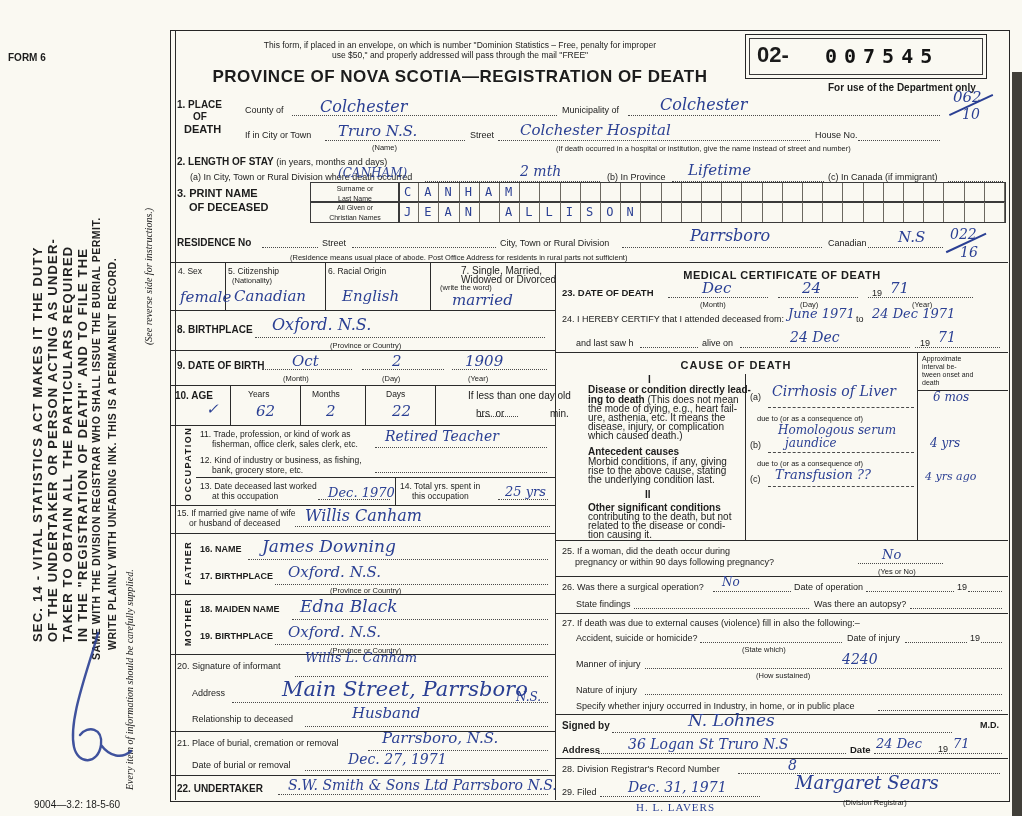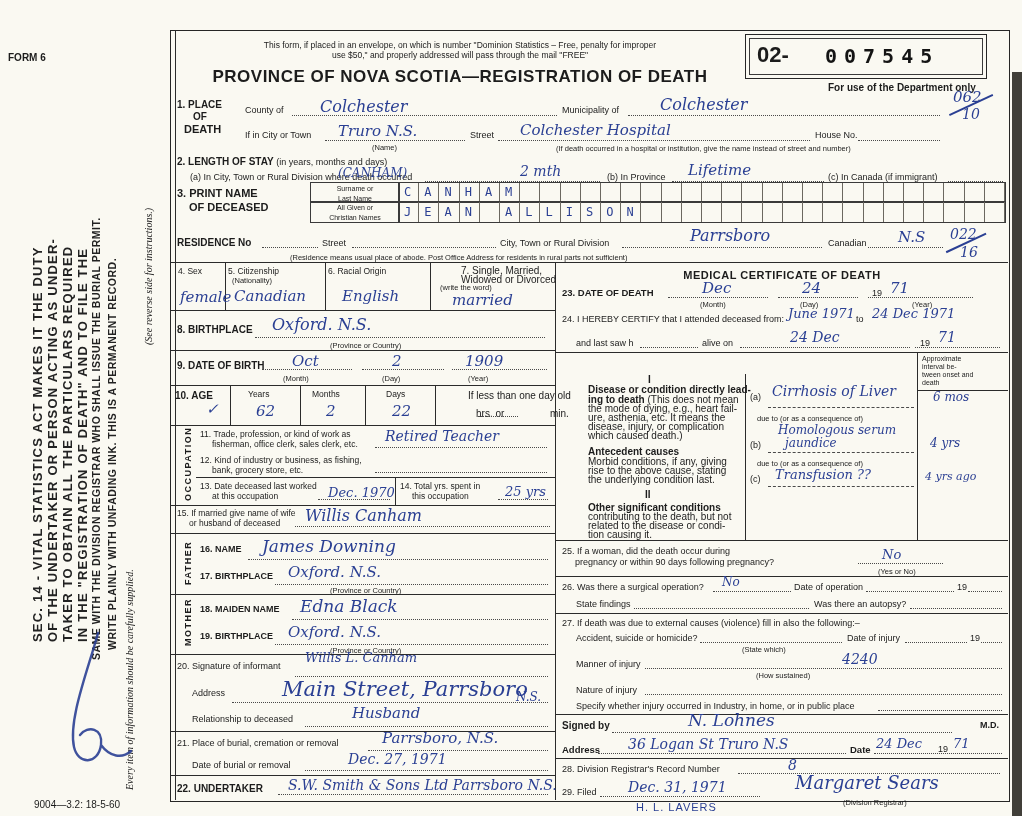--- a/index.html
+++ b/index.html
@@ -11,21 +11,21 @@
   .f7{font-size:7px;}.f75{font-size:7.5px;}.f8{font-size:10px;margin-left:28px;}.f85{font-size:8.5px;}
   .f9{font-size:9px;}.f95{font-size:9.5px;}.f10{font-size:10px;}.f11{font-size:11px;}
   .f12{font-size:12px;text-align:right;}.f17{font-size:17px;}
   .hl{position:absolute;background:#2b2b2b;height:1px;}
   .vl{position:absolute;background:#2b2b2b;width:1px;}
   .dot{position:absolute;border-bottom:1.2px dotted #4a4a4a;height:0;}
   .dash{position:absolute;border-bottom:1px dashed #4a4a4a;height:0;}
   .box{position:absolute;border:1.5px solid #262626;}
   .box1{position:absolute;border:1px solid #3a3a3a;}
   .hw{position:absolute;font-family:"DejaVu Serif",serif;font-style:italic;color:#2a3f93;white-space:nowrap;}
-  .hwc{position:absolute;font-family:Liberation Sans, sans-serif;color:#2a3f93;white-space:nowrap;}
+  .hwc{position:absolute;font-family:Liberation Serif, serif;color:#2a3f93;white-space:nowrap;}
   .cells{position:absolute;font-family:"DejaVu Sans Mono",monospace;font-size:12px;
          letter-spacing:13px;color:#2a3f93;white-space:nowrap;padding-left:6px;}
   .grid{position:absolute;border:1px solid #3a3a3a;
         background:repeating-linear-gradient(90deg,transparent 0,transparent 19.2px,#6b6860 19.2px,#6b6860 20.2px);}
   .vt{position:absolute;transform-origin:0 0;transform:rotate(-90deg);white-space:nowrap;}
   .mline{font-weight:bold;font-size:13px;letter-spacing:1.2px;color:#222;}
   .mline2{font-weight:bold;font-size:10.5px;letter-spacing:0.5px;color:#222;}
   .mital{font-family:"Liberation Serif",serif;font-style:italic;font-size:10px;color:#222;}
   .stamp{font-family:"DejaVu Sans Mono",monospace;font-weight:bold;font-size:20px;letter-spacing:7px;color:#141414;}
   .edge{position:absolute;background:#413f39;}
@@ -280,20 +280,21 @@
   <div class="dot" style="left:740px;top:347px;width:170px"></div>
   <div class="hw" style="left:790px;top:329px;font-size:14px">24 Dec</div>
   <div class="abs f9" style="left:920px;top:338px">19</div>
   <div class="hw" style="left:938px;top:329px;font-size:14px">71</div>
   <div class="dot" style="left:915px;top:347px;width:85px"></div>
 
   <div class="hl" style="left:555px;top:352px;width:453px"></div>
   <div class="hl" style="left:555px;top:540px;width:453px"></div>
   <div class="vl" style="left:917px;top:352px;height:188px"></div>
   <div class="vl" style="left:745px;top:374px;height:166px"></div>
+  <div class="abs b f11 c" style="left:555px;top:359px;width:362px;letter-spacing:1px">CAUSE OF DEATH</div>
   <div class="abs f7" style="left:922px;top:355px">Approximate</div>
   <div class="abs f7" style="left:922px;top:363px">interval be-</div>
   <div class="abs f7" style="left:922px;top:371px">tween onset and</div>
   <div class="abs f7" style="left:922px;top:379px">death</div>
   <div class="hl" style="left:917px;top:390px;width:91px"></div>
   <div class="abs b f10" style="left:648px;top:374px">I</div>
   <div class="abs b f8" style="left:560px;top:384px">Disease or condition directly lead-</div>
   <div class="abs f8" style="left:560px;top:394px"><span class="b">ing to death </span><span>(This does not mean</span></div>
   <div class="abs f8" style="left:560px;top:403px">the mode of dying, e.g., heart fail-</div>
   <div class="abs f8" style="left:560px;top:412px">ure, asthenia, etc. It means the</div>

